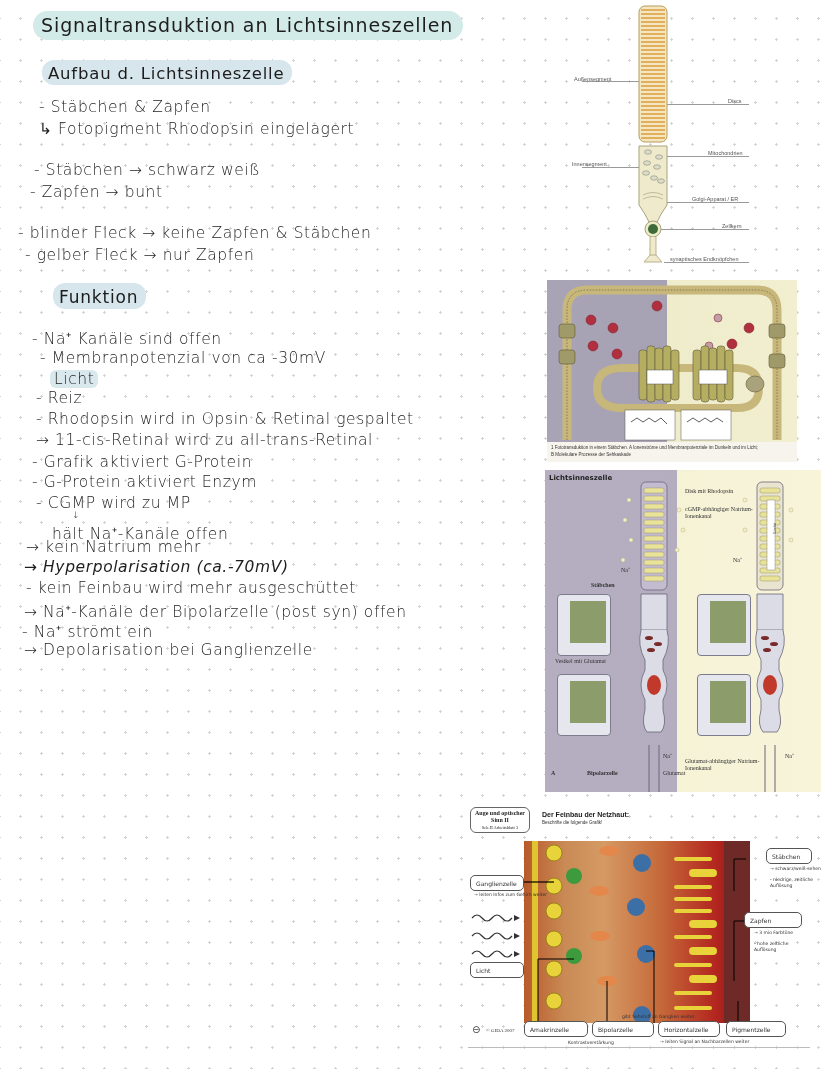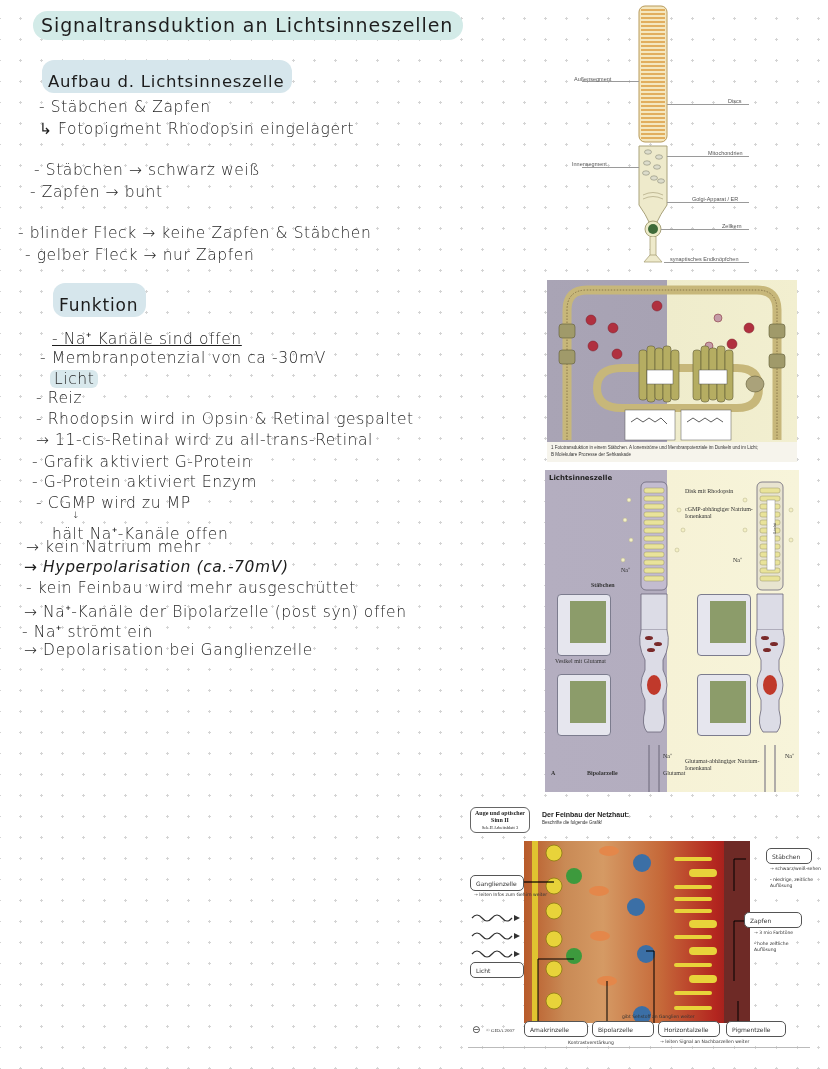--- a/index.html
+++ b/index.html
@@ -21,21 +21,21 @@
   }
   .title {
     position: absolute; left: 33px; top: 11px;
     padding: 3px 10px 4px 8px;
     background: #d3ebe8; border-radius: 16px;
     font-size: 19px; letter-spacing: 0.9px; color: #1e1e1e; white-space: nowrap;
   }
   .hl {
     position: absolute; white-space: nowrap;
     background: #d6e6ec; border-radius: 12px;
-    padding: 12px 8px 2px 6px; font-size: 16.5px; letter-spacing: 0.8px;
+    padding: 4px 8px 2px 6px; font-size: 16.5px; letter-spacing: 0.8px;
   }
   .hl-small { background: #d8e8ec; border-radius: 6px; padding: 0 4px; }
   .figure { position: absolute; overflow: hidden; }
 
   
   .rod-fig { left: 560px; top: 0; width: 210px; height: 268px; background: transparent; }
   .rod-label {
     position: absolute; font-size: 5.5px; color: #555; white-space: nowrap;
     font-family: "Liberation Sans", sans-serif;
   }
@@ -47,21 +47,21 @@
     background: linear-gradient(90deg, #a9a4b5 0%, #a7a2b3 48%, #efeccc 48%, #f2efd0 100%);
   }
   .membrane-caption {
     position: absolute; left: 0; bottom: 0; width: 100%; height: 20px; background: #f6f4ec;
     font-size: 4.5px; color: #333; padding: 2px 4px; box-sizing: border-box; line-height: 7px;
     font-family: "Liberation Sans", sans-serif;
   }
 
   
   .signal-fig {
-    left: 545px; top: 470px; width: 254px; height: 322px;
+    left: 545px; top: 470px; width: 276px; height: 322px;
     background: linear-gradient(90deg, #b4aec0 0%, #b3adbf 48%, #f6f2d6 48%, #f7f4da 100%);
   }
   .sig-label { position: absolute; font-size: 6px; color: #333; white-space: nowrap; font-family: "Liberation Serif", serif; }
   .graph {
     position: absolute; width: 52px; height: 60px; border-radius: 4px;
     background: #e6e6ee; border: 1px solid #7c7c8e;
   }
   .graph-inner { position: absolute; left: 12px; top: 6px; width: 36px; height: 42px; background: #8c9c6a; }
 
   
@@ -93,21 +93,21 @@
 
   <div class="hl" style="left:42px; top:60px;">Aufbau d. Lichtsinneszelle</div>
   <div class="line" style="left:39px; top:98px;">- Stäbchen &amp; Zapfen</div>
   <div class="line" style="left:39px; top:120px;">↳ Fotopigment Rhodopsin eingelagert</div>
   <div class="line" style="left:34px; top:161px;">- Stäbchen → schwarz weiß</div>
   <div class="line" style="left:30px; top:183px;">- Zapfen → bunt</div>
   <div class="line" style="left:18px; top:224px;">- blinder Fleck → keine Zapfen &amp; Stäbchen</div>
   <div class="line" style="left:25px; top:246px;">- gelber Fleck → nur Zapfen</div>
 
   <div class="hl" style="left:53px; top:283px; font-size:17px;">Funktion</div>
-  <div class="line" style="left:52px; top:327px;text-decoration:underline;">- Na⁺ Kanäle sind offen</div>
+  <div class="line" style="left:32px; top:327px;">- Na⁺ Kanäle sind offen</div>
   <div class="line" style="left:40px; top:349px;">- Membranpotenzial von ca -30mV</div>
   <div class="line hl-small" style="left:50px; top:370px;">Licht</div>
   <div class="line" style="left:36px; top:389px;">- Reiz</div>
   <div class="line" style="left:36px; top:410px;">- Rhodopsin wird in Opsin &amp; Retinal gespaltet</div>
   <div class="line" style="left:36px; top:431px;">→ 11-cis-Retinal wird zu all-trans-Retinal</div>
   <div class="line" style="left:32px; top:453px;">- Grafik aktiviert G-Protein</div>
   <div class="line" style="left:32px; top:473px;">- G-Protein aktiviert Enzym</div>
   <div class="line" style="left:36px; top:494px;text-align:right;">- CGMP wird zu MP</div>
   <div class="line" style="left:72px; top:510px; font-size:9px;">↓</div>
   <div class="line" style="left:52px; top:522px;">hält Na⁺-Kanäle offen</div>

